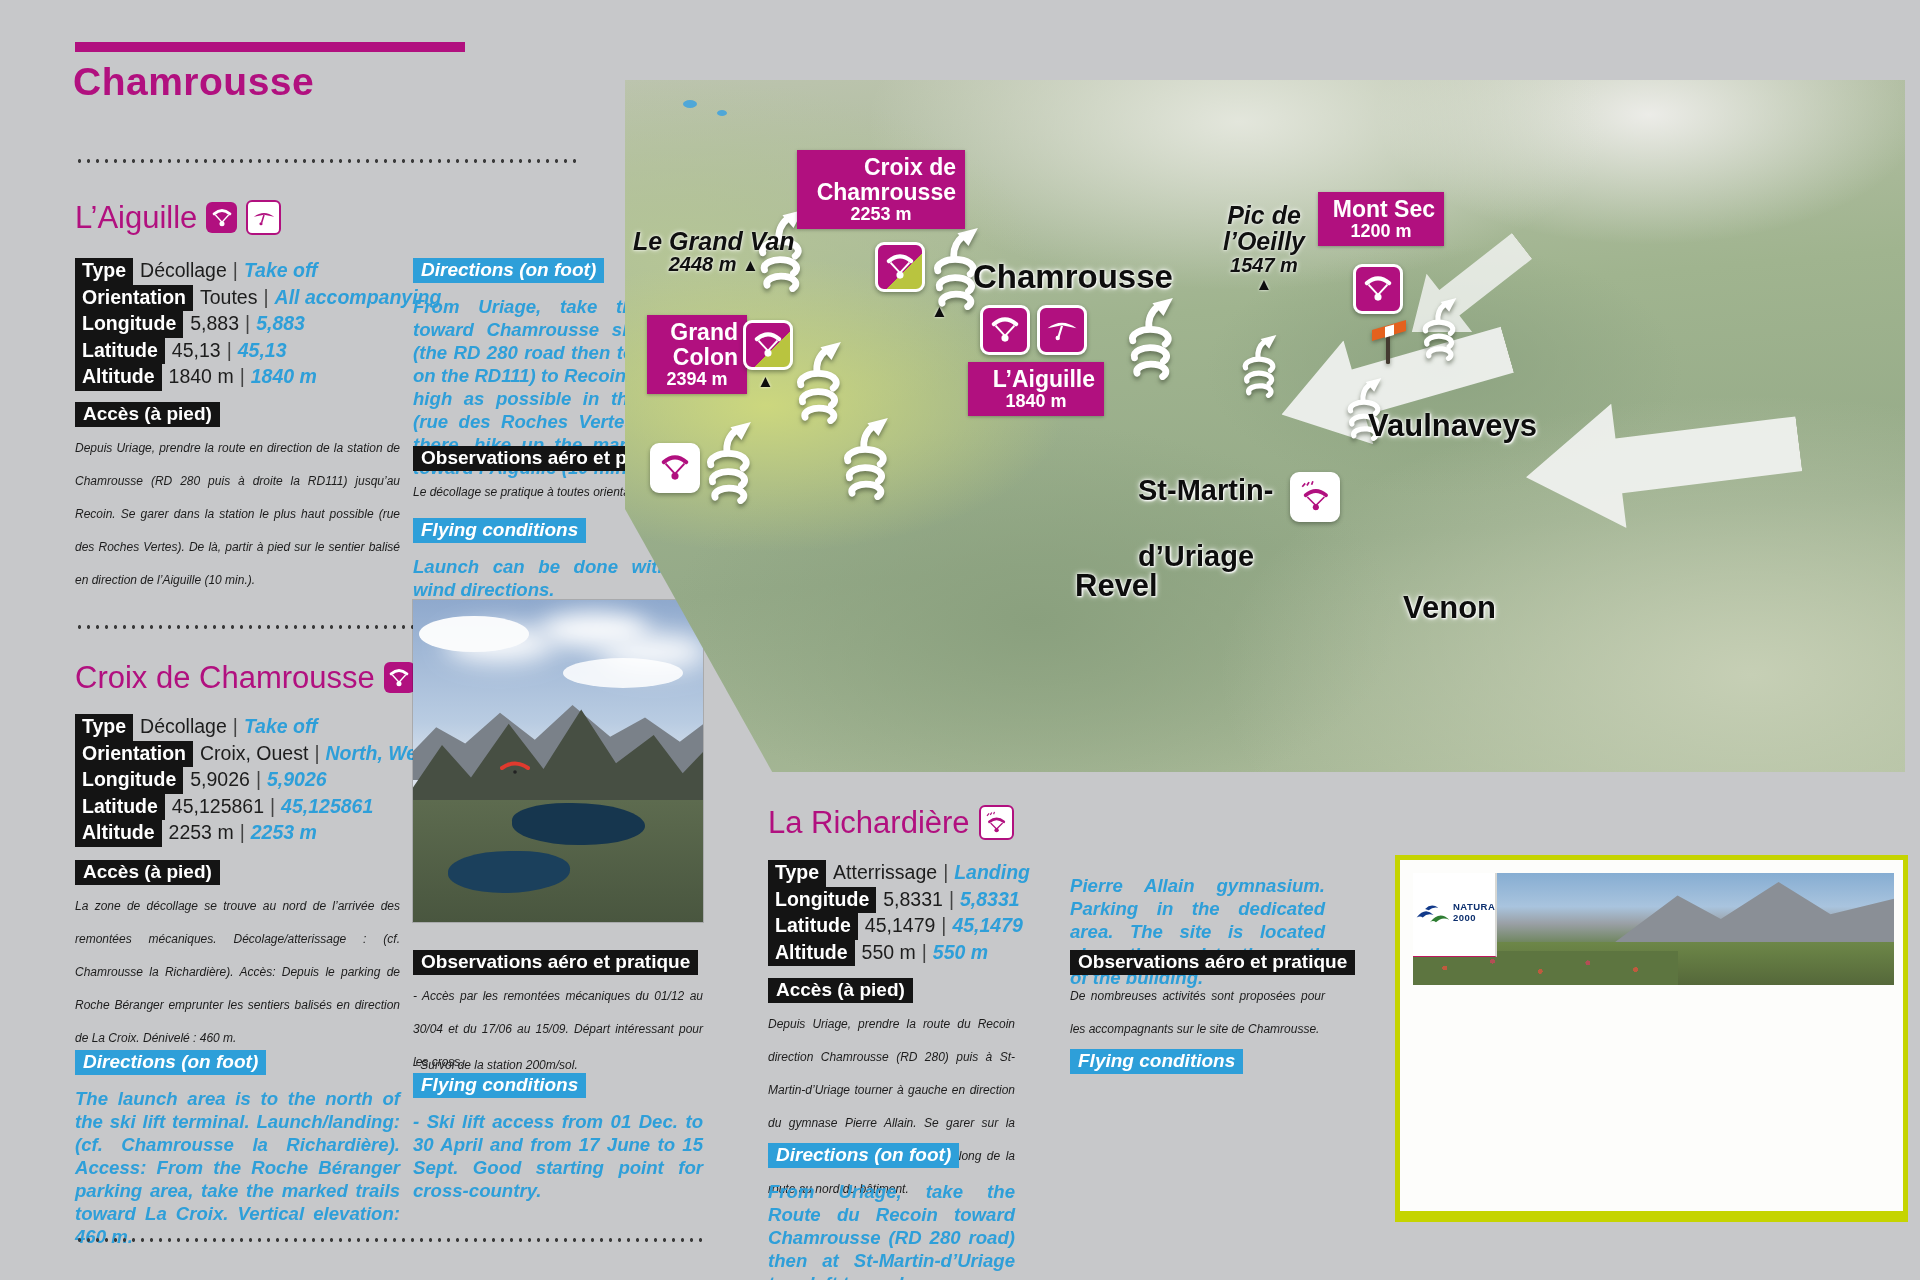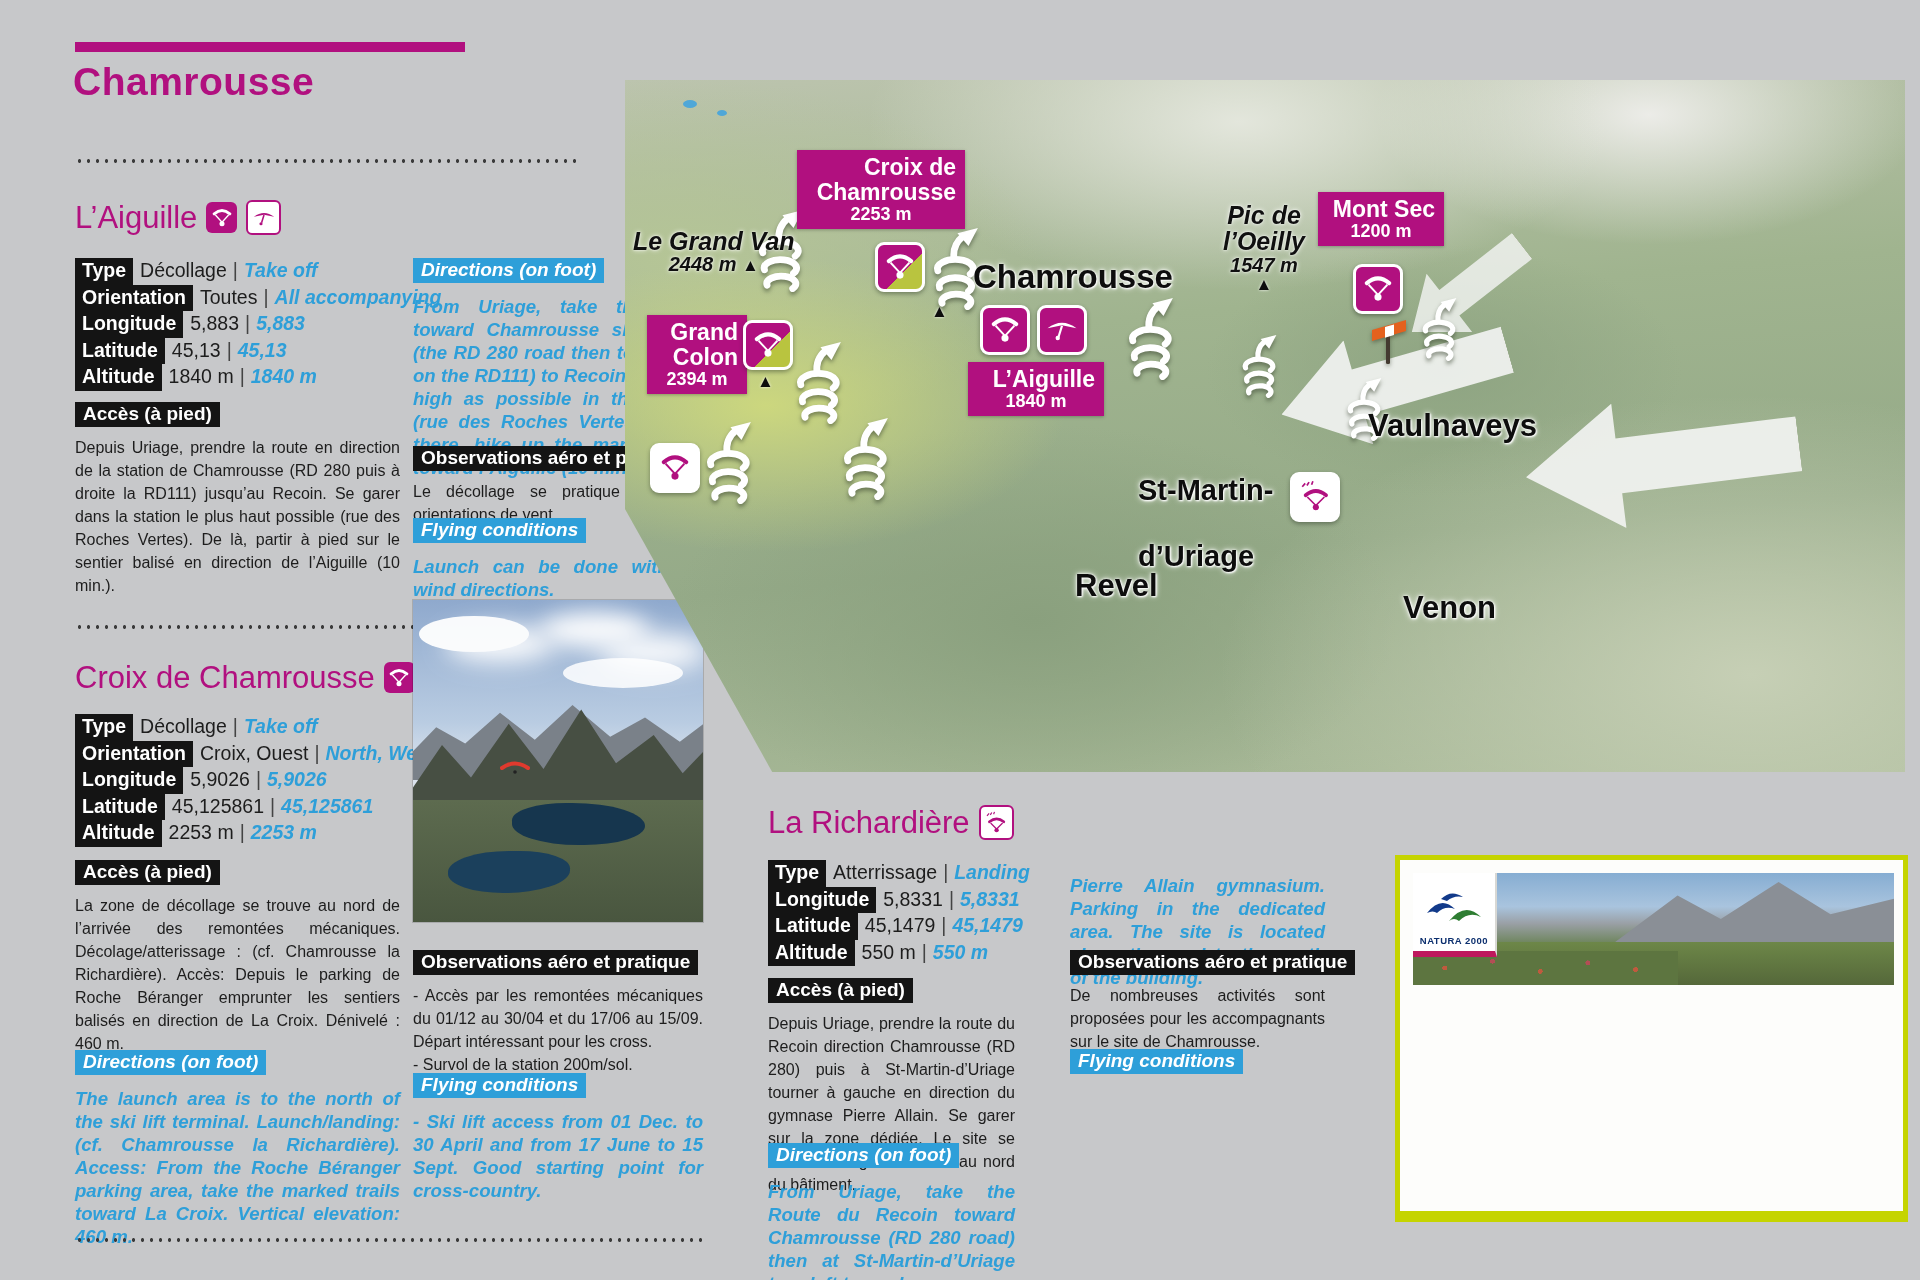--- a/index.html
+++ b/index.html
@@ -21,21 +21,21 @@
   .sicon{width:31px;height:31px;border-radius:6px;display:inline-flex;align-items:center;justify-content:center;flex:0 0 auto;}
   .sicon svg{width:24px;height:24px;}
   .sicon.solid{background:var(--mag);color:#fff;}
   .sicon.outline{background:#fff;color:var(--mag);border:2px solid var(--mag);}
   .frow{font-size:19.5px;line-height:25.5px;white-space:nowrap;}
   .chip{display:inline-block;background:#141414;color:#fff;font-weight:bold;padding:0 7px 1px;margin-right:7px;}
   .sep{color:#444;margin:0 6px;}
   .env{color:var(--blue);font-style:italic;font-weight:bold;}
   .hchip{display:inline-block;background:#141414;color:#fff;font-weight:bold;font-size:19px;padding:1px 8px 2px;}
   .bchip{display:inline-block;background:var(--blue);color:#fff;font-weight:bold;font-style:italic;font-size:19px;padding:1px 8px 2px;}
-  .fr-p{font-size:16px;line-height:23px;text-align:justify;color:var(--ink);}
+  .fr-p{font-size:12px;line-height:33px;text-align:justify;color:var(--ink);font-style:italic;}
   .en-p{font-size:18.6px;line-height:23px;text-align:justify;color:var(--blue);font-style:italic;font-weight:bold;}
 
   
   .map{left:625px;top:80px;width:1280px;height:692px;
     clip-path:polygon(0 0,100% 0,100% 100%,11.5% 100%,0 62%);
     background:
       radial-gradient(430px 210px at 11% 47%, #ccd77e 0%, rgba(204,215,126,0) 70%),
       radial-gradient(520px 260px at 4% 26%, #b5c596 0%, rgba(181,197,150,0) 70%),
       radial-gradient(620px 280px at 48% 6%, #e3e6dc 0%, rgba(227,230,220,0) 60%),
       radial-gradient(420px 200px at 80% 5%, #ecece8 0%, rgba(236,236,232,0) 65%),
@@ -70,21 +70,21 @@
   .slope{position:absolute;left:0;top:62%;width:100%;height:38%;background:linear-gradient(#5d6b4f,#49563f);}
   .lake{position:absolute;background:#16364e;}
   .pgwing{position:absolute;width:30px;height:14px;}
 
   
   .nbox{left:1395px;top:855px;width:513px;height:367px;background:#fdfdfb;border:5px solid var(--lime);border-bottom-width:11px;box-sizing:border-box;}
   .nphoto{position:absolute;left:13px;top:13px;width:481px;height:112px;overflow:hidden;background:linear-gradient(#86add2 0%,#a9c4de 30%,#9aa0a6 45%,#5c7a3f 70%,#4c6531 100%);}
   .npeak{position:absolute;left:40%;top:8%;width:60%;height:60%;background:#8a8f96;clip-path:polygon(0 100%,25% 20%,40% 55%,60% 0%,78% 48%,100% 25%,100% 100%);}
   .nmeadow{position:absolute;left:0;bottom:0;width:100%;height:38%;background:linear-gradient(#6d8748,#55683a);}
   .nflowers{position:absolute;left:0;bottom:0;width:55%;height:30%;background:radial-gradient(6px 6px at 12% 50%,#c05a3e 40%,transparent 42%),radial-gradient(6px 6px at 30% 30%,#b34e55 40%,transparent 42%),radial-gradient(6px 6px at 48% 60%,#c05a3e 40%,transparent 42%),radial-gradient(6px 6px at 66% 35%,#b34e55 40%,transparent 42%),radial-gradient(6px 6px at 84% 55%,#c05a3e 40%,transparent 42%),#5d7540;}
-  .nlogo{position:absolute;left:13px;top:13px;width:84px;height:84px;background:#fff;border-right:2px solid #d8d8d4;border-bottom:6px solid #be185d;display:flex;flex-direction:column;align-items:center;justify-content:flex-end;box-sizing:border-box;}
+  .nlogo{position:absolute;left:13px;top:13px;width:84px;height:84px;background:#fff;border-right:2px solid #d8d8d4;border-bottom:1px solid #be185d;display:flex;flex-direction:row;align-items:center;justify-content:flex-end;box-sizing:border-box;}
   .nlogo svg{width:66px;height:52px;}
   .nlogo-text{font-size:9.5px;font-weight:bold;color:#0c2f6e;letter-spacing:.5px;margin-bottom:5px;}
 </style>
 </head>
 <body>
 
 <svg width="0" height="0" style="position:absolute" aria-hidden="true">
   <defs>
     <symbol id="sym-pg" viewBox="0 0 40 40">
       <path d="M7 13 Q20 2 33 13" fill="none" stroke="currentColor" stroke-width="5" stroke-linecap="round"></path>

